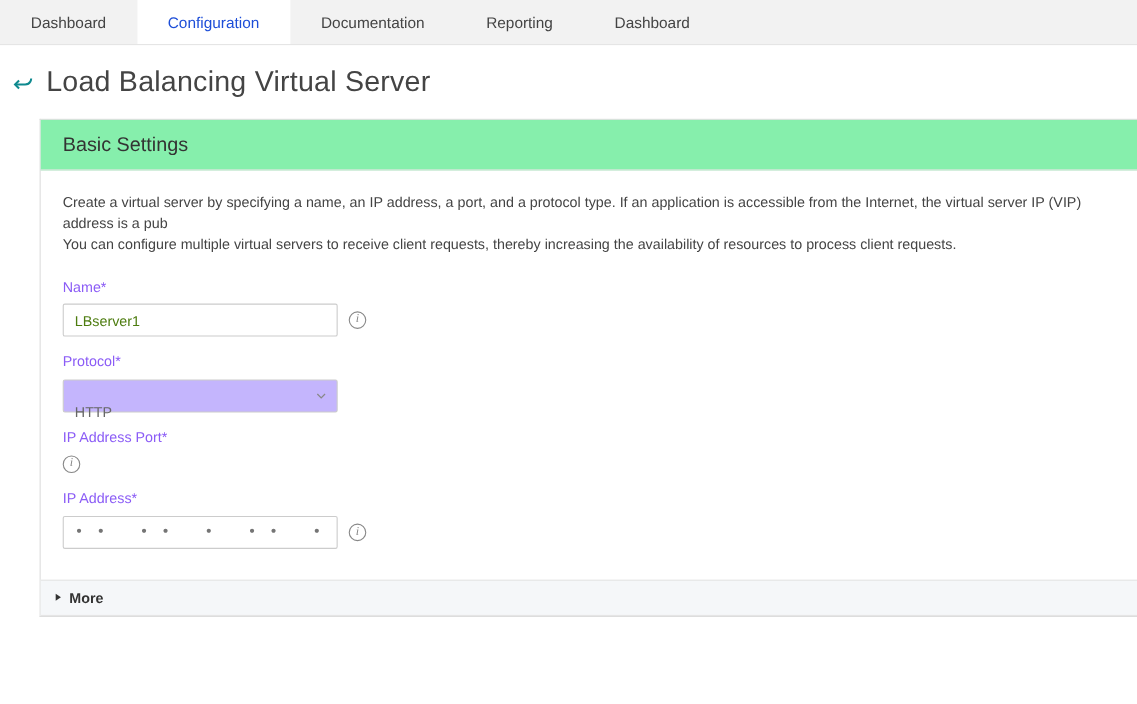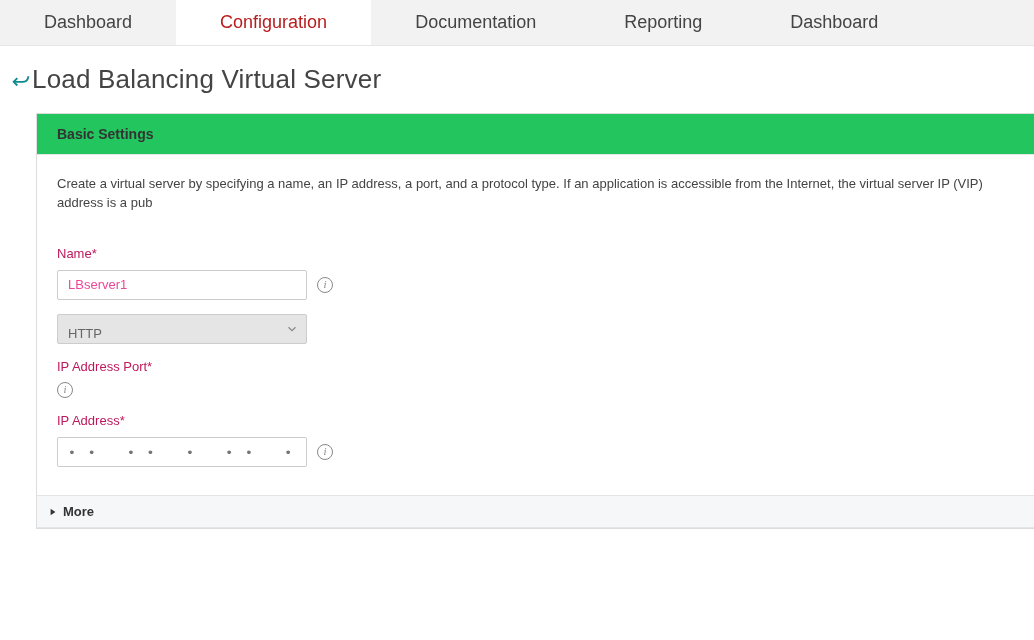--- a/index.html
+++ b/index.html
@@ -8,104 +8,105 @@
     font-size: 13px;
     color: #333;
     background: #fff;
   }
   .tabs {
     background: #f2f2f2;
     display: flex;
     border-bottom: 1px solid #e5e5e5;
   }
   .tab {
-    padding: 12px 44px;
+    padding: 12px 28px;
     color: #444;
-    font-size: 18px;
+    font-size: 14px;
     cursor: pointer;
   }
   .tab.active {
     background: #fff;
-    color: #b91c1c;
+    color: #1d4ed8;
   }
   .page-header {
     display: flex;
     align-items: center;
     padding: 18px 10px 18px 10px;
+    gap: 10px;
   }
   .back-icon {
     color: #0f8a8f;
     width: 22px;
     height: 22px;
     cursor: pointer;
   }
   .page-title {
     font-size: 26px;
     font-weight: 400;
     color: #444;
     letter-spacing: 0.2px;
   }
   .panel {
     margin: 0 0 0 36px;
     border: 1px solid #ddd;
     border-right: none;
   }
   .panel-header {
-    background: #22c55e;
+    background: #86efac;
     padding: 12px 20px;
-    font-weight: 700;
-    font-size: 14px;
+    font-weight: 400;
+    font-size: 18px;
     color: #333;
     border-bottom: 1px solid #e5e5e5;
   }
   .panel-body {
     padding: 20px 20px 14px 20px;
     font-size: 13px;
     color: #444;
     line-height: 1.45;
   }
   .desc {
-    margin-bottom: 32px;
+    margin-bottom: 20px;
   }
   .field-group {
     margin-bottom: 14px;
   }
   .field-label {
     display: block;
     margin-bottom: 6px;
-    color: #be185d;
+    color: #8b5cf6;
     font-size: 13px;
   }
   .field-row {
     display: flex;
     align-items: center;
     gap: 10px;
   }
   .text-input {
     width: 250px;
     height: 30px;
     padding: 4px 10px;
     border: 1px solid #ccc;
     font-size: 13px;
-    color: #ec4899;
+    color: #4d7c0f;
     background: #fff;
     border-radius: 2px;
   }
   .select-wrap {
     position: relative;
     width: 250px;
   }
   .select-input {
     width: 100%;
     height: 30px;
-    padding: 10px 30px 4px 10px;
+    padding: 20px 30px 4px 10px;
     border: 1px solid #ccc;
     font-size: 13px;
     color: #666;
-    background: #e5e5e5;
+    background: #c4b5fd;
     border-radius: 2px;
     appearance: none;
     cursor: pointer;
   }
   .chevron {
     position: absolute;
     right: 8px;
     top: 50%;
     transform: translateY(-50%);
     pointer-events: none;
@@ -168,31 +169,33 @@
     <path d="M8 10 L4 14 L8 18"></path>
   </svg>
   <h1 class="page-title">Load Balancing Virtual Server</h1>
 </div>
 
 <div class="panel">
   <div class="panel-header">Basic Settings</div>
   <div class="panel-body">
     <div class="desc">
       <div>Create a virtual server by specifying a name, an IP address, a port, and a protocol type. If an application is accessible from the Internet, the virtual server IP (VIP) address is a pub</div>
+      <div>You can configure multiple virtual servers to receive client requests, thereby increasing the availability of resources to process client requests.</div>
     </div>
 
     <div class="field-group">
       <label class="field-label">Name*</label>
       <div class="field-row">
         <input class="text-input" value="LBserver1" style="">
         <span class="info-icon">i</span>
       </div>
     </div>
 
     <div class="field-group">
+      <label class="field-label">Protocol*</label>
       <div class="field-row">
         <div class="select-wrap">
           <div class="select-input">HTTP</div>
           <svg class="chevron" viewBox="0 0 24 24" fill="none" stroke="currentColor" stroke-width="2">
               <polyline points="6 9 12 15 18 9"></polyline>
             </svg>
         </div>
       </div>
     </div>
 

